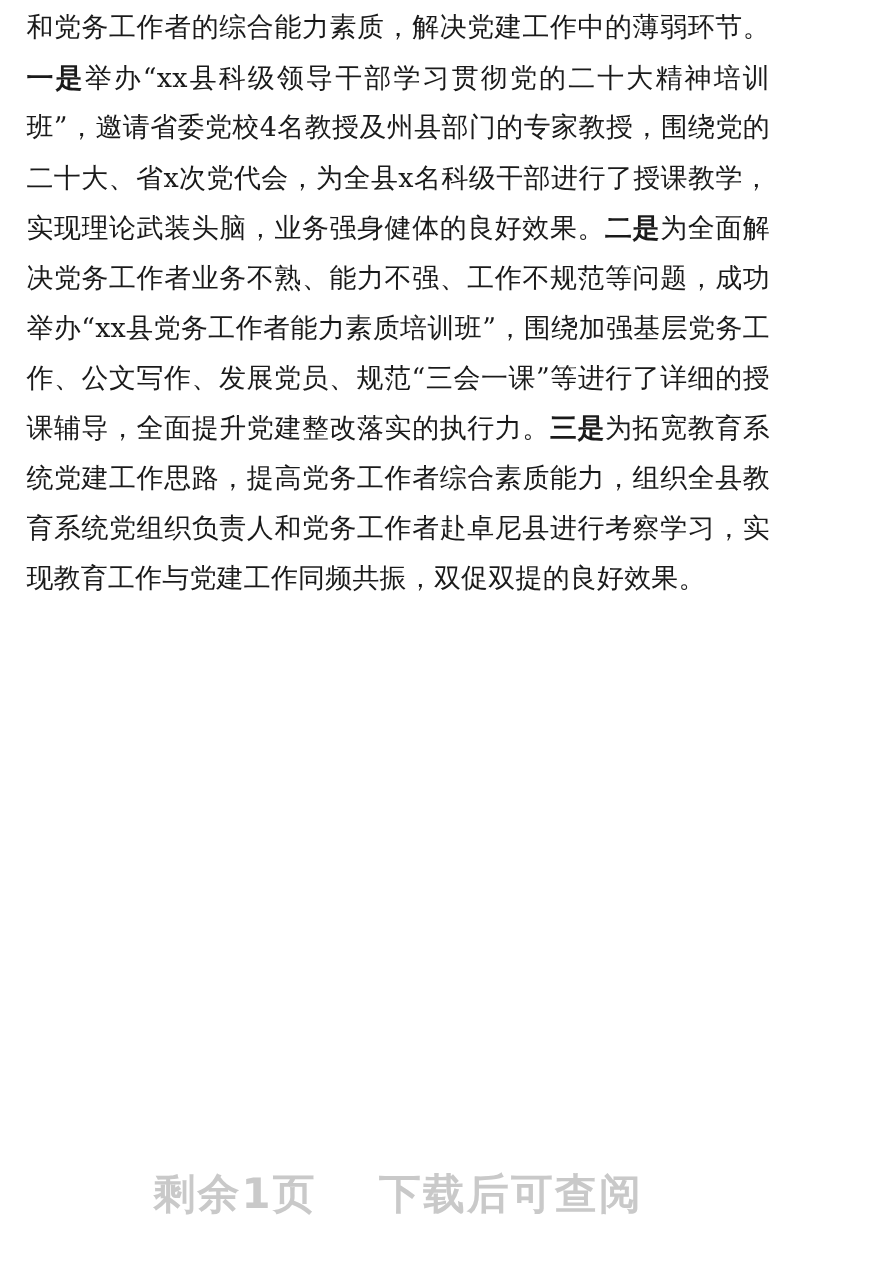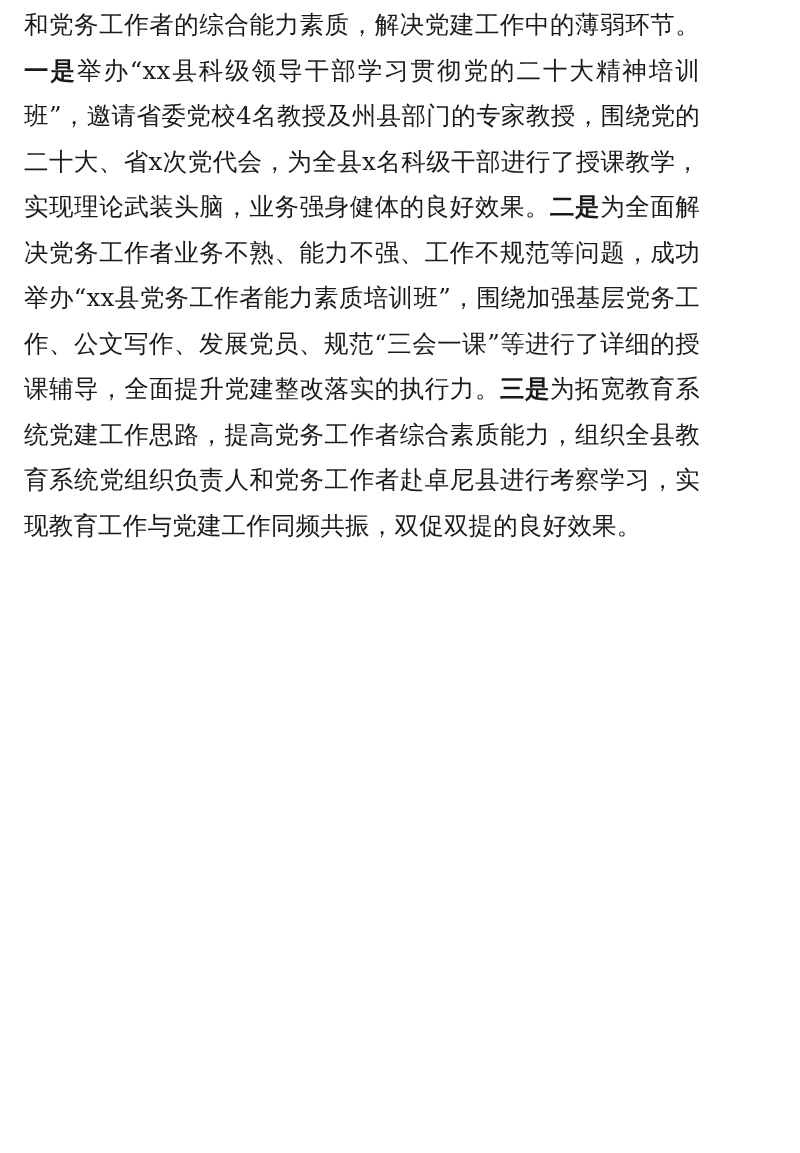--- a/index.html
+++ b/index.html
@@ -61,14 +61,19 @@
 </style>
 </head>
 <body>
 
 <div class="page">
 
   <div class="doc-body" id="doc-body">
       <p class="para"><span>和党务工作者的综合能力素质，解决党建工作中的薄弱环节。</span><span class="b">一是</span><span>举办“xx县科级领导干部学习贯彻党的二十大精神培训班”，邀请省委党校4名教授及州县部门的专家教授，围绕党的二十大、省x次党代会，为全县x名科级干部进行了授课教学，实现理论武装头脑，业务强身健体的良好效果。</span><span class="b">二是</span><span>为全面解决党务工作者业务不熟、能力不强、工作不规范等问题，成功举办“xx县党务工作者能力素质培训班”，围绕加强基层党务工作、公文写作、发展党员、规范“三会一课”等进行了详细的授课辅导，全面提升党建整改落实的执行力。</span><span class="b">三是</span><span>为拓宽教育系统党建工作思路，提高党务工作者综合素质能力，组织全县教育系统党组织负责人和党务工作者赴卓尼县进行考察学习，实现教育工作与党建工作同频共振，双促双提的良好效果。</span></p>
     </div>
 
+  <div class="watermark">
+    <span>剩余1页</span>
+    <span class="gap"></span>
+    <span>下载后可查阅</span>
+  </div>
 
 </div>
 
 </body></html>

